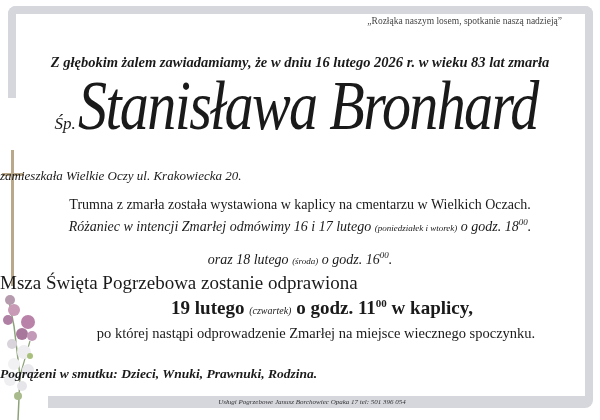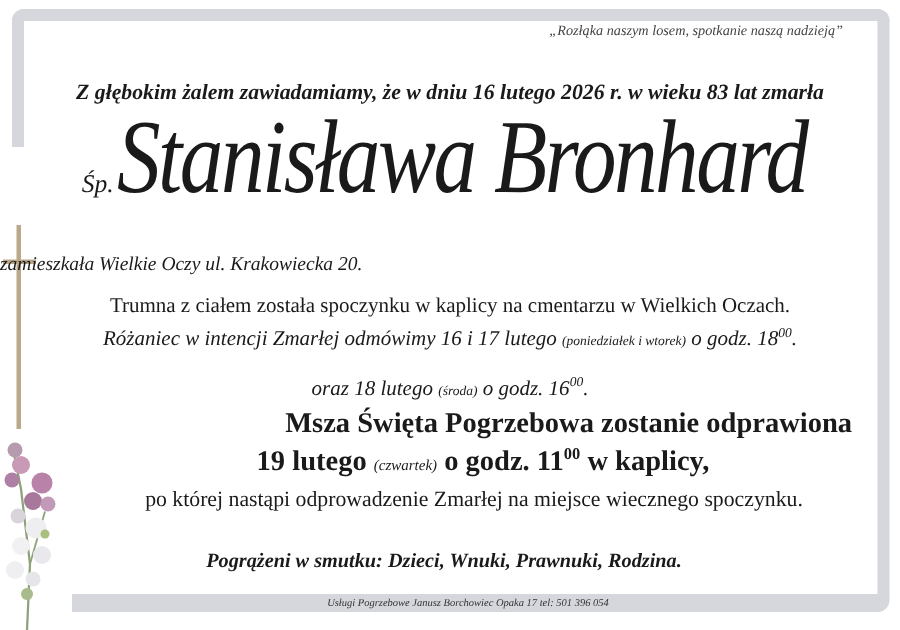--- a/index.html
+++ b/index.html
@@ -4,38 +4,38 @@
   <style>
     html, body { margin: 0; padding: 0; background: #ffffff; }
     body { width: 600px; height: 420px; position: relative; overflow: hidden; font-family: "Liberation Serif", serif; color: #1a1a1a; }
     .frame-top { position: absolute; left: 8px; top: 6px; width: 585px; height: 8px; background: #d6d7dd; border-radius: 8px 8px 0 0; }
     .frame-right { position: absolute; left: 585px; top: 6px; width: 8px; height: 398px; background: #d6d7dd; border-radius: 0 8px 8px 0; }
     .frame-left { position: absolute; left: 8px; top: 6px; width: 8px; height: 92px; background: #d6d7dd; border-radius: 8px 0 0 0; }
     .frame-bottom { position: absolute; left: 48px; top: 396px; width: 545px; height: 12px; background: #d6d7dd; border-radius: 0 0 8px 0; }
     .cross-v { position: absolute; left: 11px; top: 150px; width: 3px; height: 136px; background: #b9a98a; }
     .cross-h { position: absolute; left: 2px; top: 173px; width: 22px; height: 3px; background: #b9a98a; }
     .flowers { position: absolute; left: 0; top: 286px; width: 48px; height: 134px; }
-    .quote { position: absolute; top: 16px; right: 38px; font-size: 9.5px; font-style: italic; color: #444; }
+    .quote { position: absolute; top: 16px; right: 38px; font-size: 9.5px; color: #444; }
     .intro { position: absolute; top: 42px; left: 0; width: 600px; text-align: center; font-size: 14.5px; font-weight: bold; font-style: italic; margin-top: 12px; }
     .name-row { position: absolute; top: 66px; left: 22px; width: 570px; text-align: center; white-space: nowrap; }
     .sp { font-size: 17px; font-style: italic; vertical-align: baseline; margin-right: 2px; }
     .name { font-size: 70px; font-style: italic; letter-spacing: -2px; display: inline-block; transform: scaleX(0.83); transform-origin: left center; margin-right: -72px; }
     .address { position: absolute; top: 168px; left: 0; width: 500px; text-align: left; font-size: 13px; font-style: italic; }
     .line { position: absolute; left: 0; width: 600px; text-align: center; font-size: 14px; }
     .l1 { top: 197px; }
     .l2 { top: 219px; font-style: italic; }
     .l3 { top: 252px; font-style: italic; }
     .small { font-size: 9px; font-style: italic; }
     sup { font-size: 9px; vertical-align: super; line-height: 0; }
-    .mass1 { position: absolute; top: 272px; left: 0; width: 568px; text-align: right; font-size: 19px; font-weight: bold; }
+    .mass1 { position: absolute; top: 272px; left: 0; width: 568px; text-align: left; font-size: 19px; font-weight: normal; }
     .mass2 { position: absolute; top: 297px; left: 0; width: 600px; text-align: center; font-size: 19px; font-weight: bold; padding-left: 22px; }
     .mass2 .small { font-size: 10px; font-weight: normal; }
     .mass2 sup { font-size: 11px; }
     .proc { position: absolute; top: 325px; left: 16px; width: 600px; text-align: center; font-size: 14.5px; }
-    .mourners { position: absolute; top: 366px; left: 0; width: 592px; text-align: center; font-size: 13.5px; font-weight: bold; font-style: italic; }
+    .mourners { position: absolute; top: 366px; left: 0; width: 592px; font-size: 13.5px; font-weight: bold; font-style: italic; }
     .footer { position: absolute; top: 398px; left: 12px; width: 600px; text-align: center; font-size: 7px; font-style: italic; color: #333; }
   </style>
 </head>
 <body>
 
 <div class="frame-top"></div>
 <div class="frame-right"></div>
 <div class="frame-left"></div>
 <div class="frame-bottom"></div>
 
@@ -64,21 +64,21 @@
 <div class="quote">„Rozłąka naszym losem, spotkanie naszą nadzieją”</div>
 
 <div class="intro">Z głębokim żalem zawiadamiamy, że w dniu 16 lutego  2026 r. w wieku 83 lat zmarła</div>
 
 <div class="name-row">
   <span class="sp">Śp.</span><span class="name">Stanisława Bronhard</span>
 </div>
 
 <div class="address">zamieszkała  Wielkie Oczy ul. Krakowiecka 20.</div>
 
-<div class="line l1">Trumna z ciałem została spoczynku w kaplicy na cmentarzu w Wielkich Oczach.</div>
+<div class="line l1">Trumna z zmarła została wystawiona w kaplicy na cmentarzu w Wielkich Oczach.</div>
 
 <div class="line l2">
   <span>Różaniec w intencji Zmarłej odmówimy 16 i 17 lutego </span><span class="small">(poniedziałek i wtorek)</span><span> o godz. 18</span><sup>00</sup><span>.</span>
 </div>
 
 <div class="line l3">
   <span>oraz 18 lutego </span><span class="small">(środa)</span><span> o godz. 16</span><sup>00</sup><span>.</span>
 </div>
 
 <div class="mass1">Msza Święta Pogrzebowa zostanie odprawiona</div>

